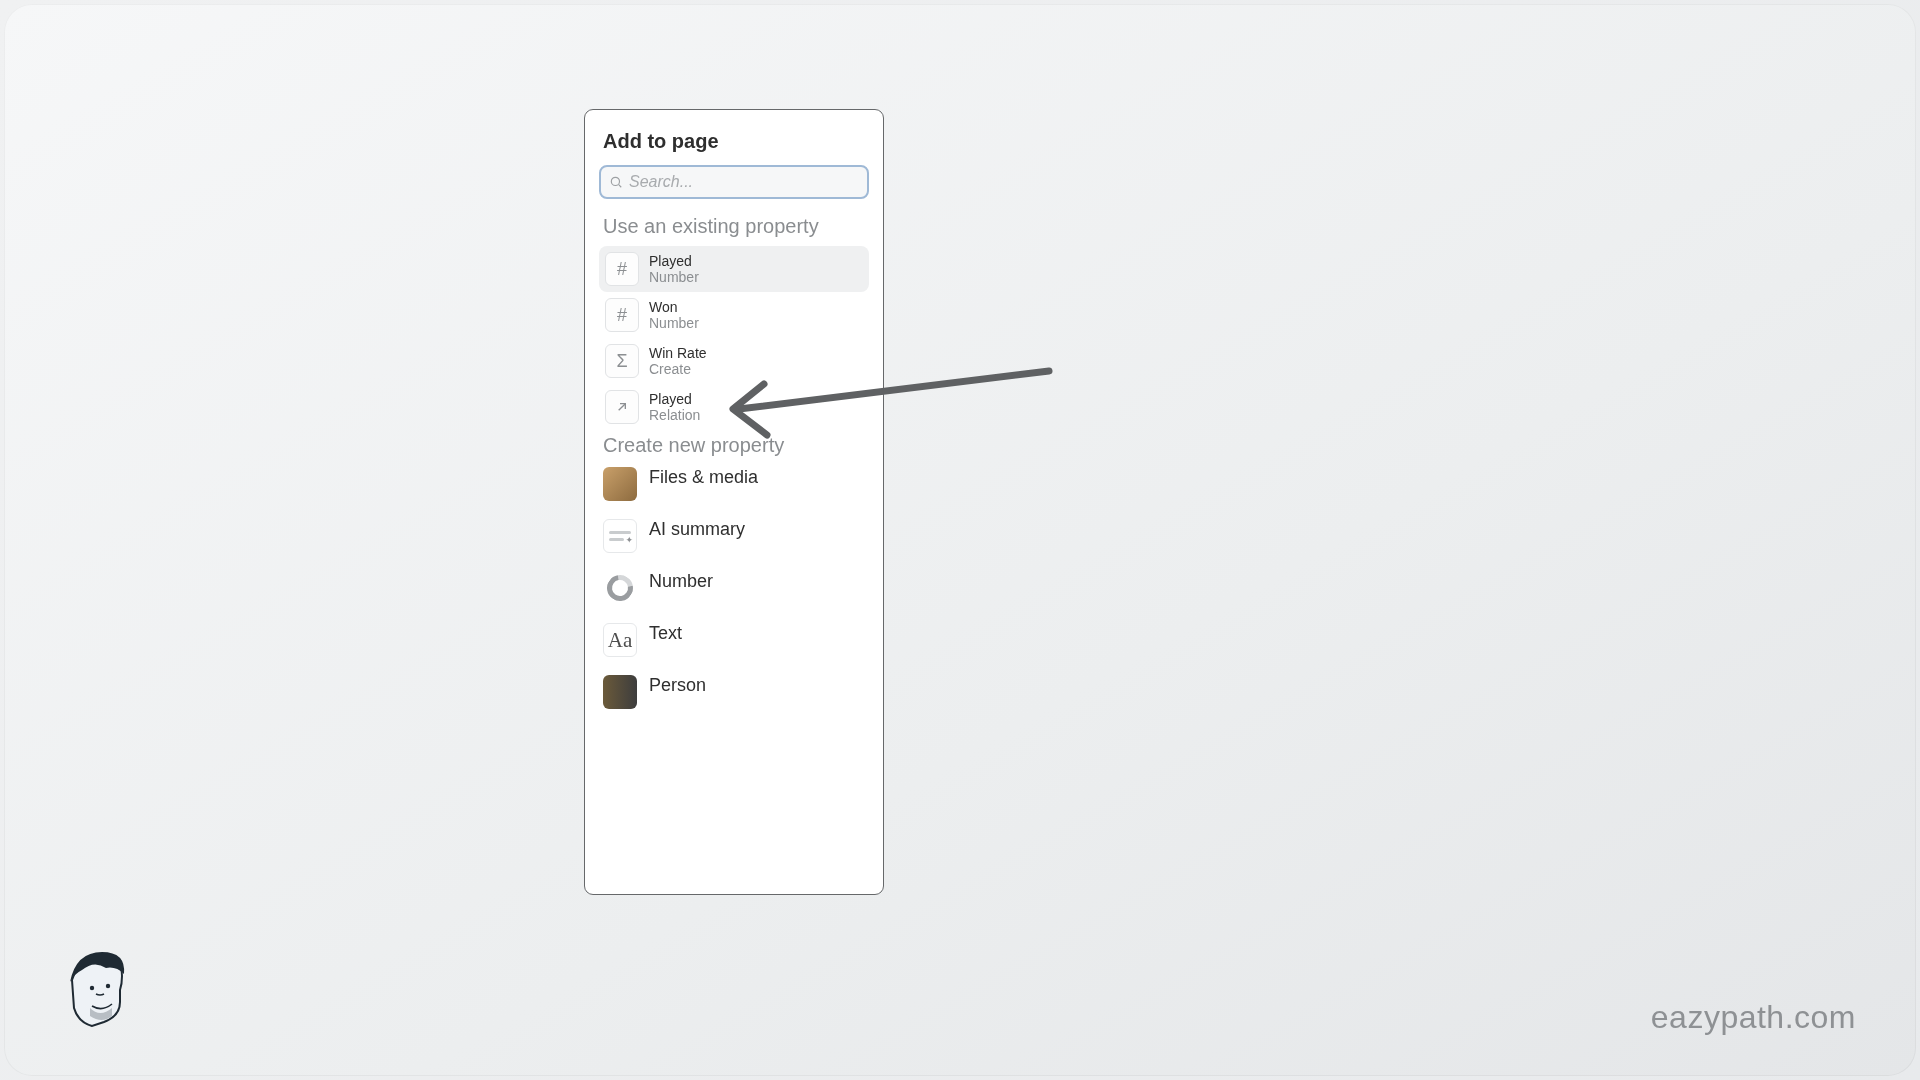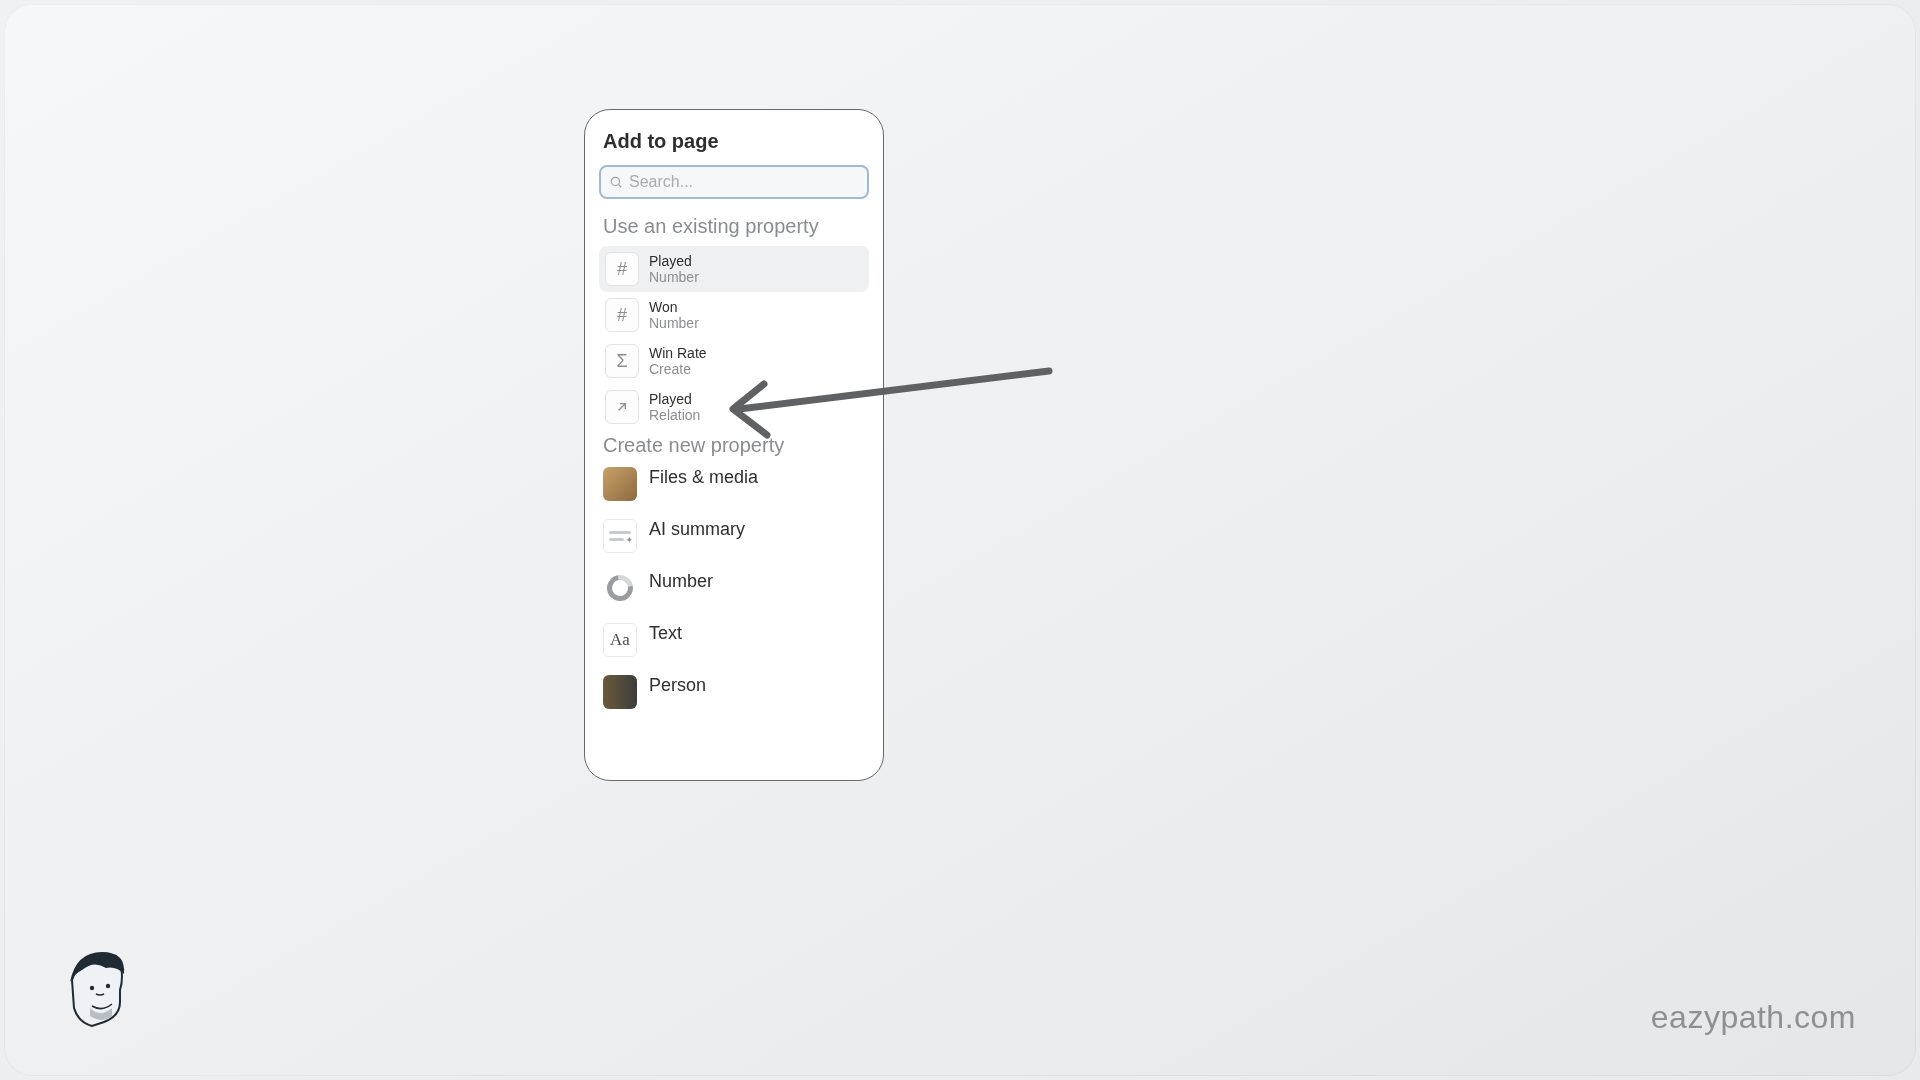--- a/index.html
+++ b/index.html
@@ -16,24 +16,24 @@
     border-radius: 28px;
     background: linear-gradient(150deg, #f6f7f8 0%, #eceeef 60%, #e4e6e8 100%);
     box-shadow: inset 0 0 0 1px rgba(0,0,0,0.04);
   }
 
   .popover {
     position: absolute;
     left: 580px;
     top: 105px;
     width: 300px;
-    height: 672px;
+    height: 786px;
     background: #ffffff;
     border: 1px solid #66686a;
-    border-radius: 26px;
+    border-radius: 9px;
     padding: 16px 14px 10px 14px;
     overflow: hidden;
   }
   .popover-title {
     font-size: 20px;
     font-weight: 600;
     color: #2e2e2e;
     margin: 4px 4px 12px 4px;
   }
 
@@ -48,20 +48,21 @@
     margin-bottom: 16px;
   }
   .search-wrap svg { flex: 0 0 auto; }
   .search-input {
     flex: 1;
     border: none;
     outline: none;
     background: transparent;
     font-size: 16px;
     color: #555;
+    font-style: italic;
   }
   .search-input::placeholder { color: #a8abae; }
 
   .section-label {
     font-size: 20px;
     color: #8a8d90;
     margin: 6px 4px 8px 4px;
   }
 
   .prop-list { display: flex; flex-direction: column; }
@@ -99,21 +100,21 @@
     display: flex; align-items: center; justify-content: center;
     font-size: 16px; font-weight: 500;
     color: #5e6164;
     border: 1px solid #e6e8ea;
     background: #fff;
     flex: 0 0 auto;
   }
   .create-icon.files { background: linear-gradient(135deg,#c9a06a,#8d6b3f); border: none; }
   .create-icon.ai { background: #fff; }
   .create-icon.number { border: none; }
-  .create-icon.text { font-family: Georgia, 'Times New Roman', serif; font-size: 17px; color:#4e4e4e; }
+  .create-icon.text { font-family: Georgia, 'Times New Roman', serif; font-size: 21px; color:#4e4e4e; }
   .create-icon.person { background: linear-gradient(90deg,#6b5a3a,#3d3d3d); border:none; }
   .create-label { font-size: 18px; color: #2f2f2f; }
 
   .ring {
     width: 26px; height: 26px; border-radius: 50%;
     border: 5px solid #9a9da0;
     border-top-color: #d5d7d9;
     transform: rotate(35deg);
   }
   .ai-lines {

